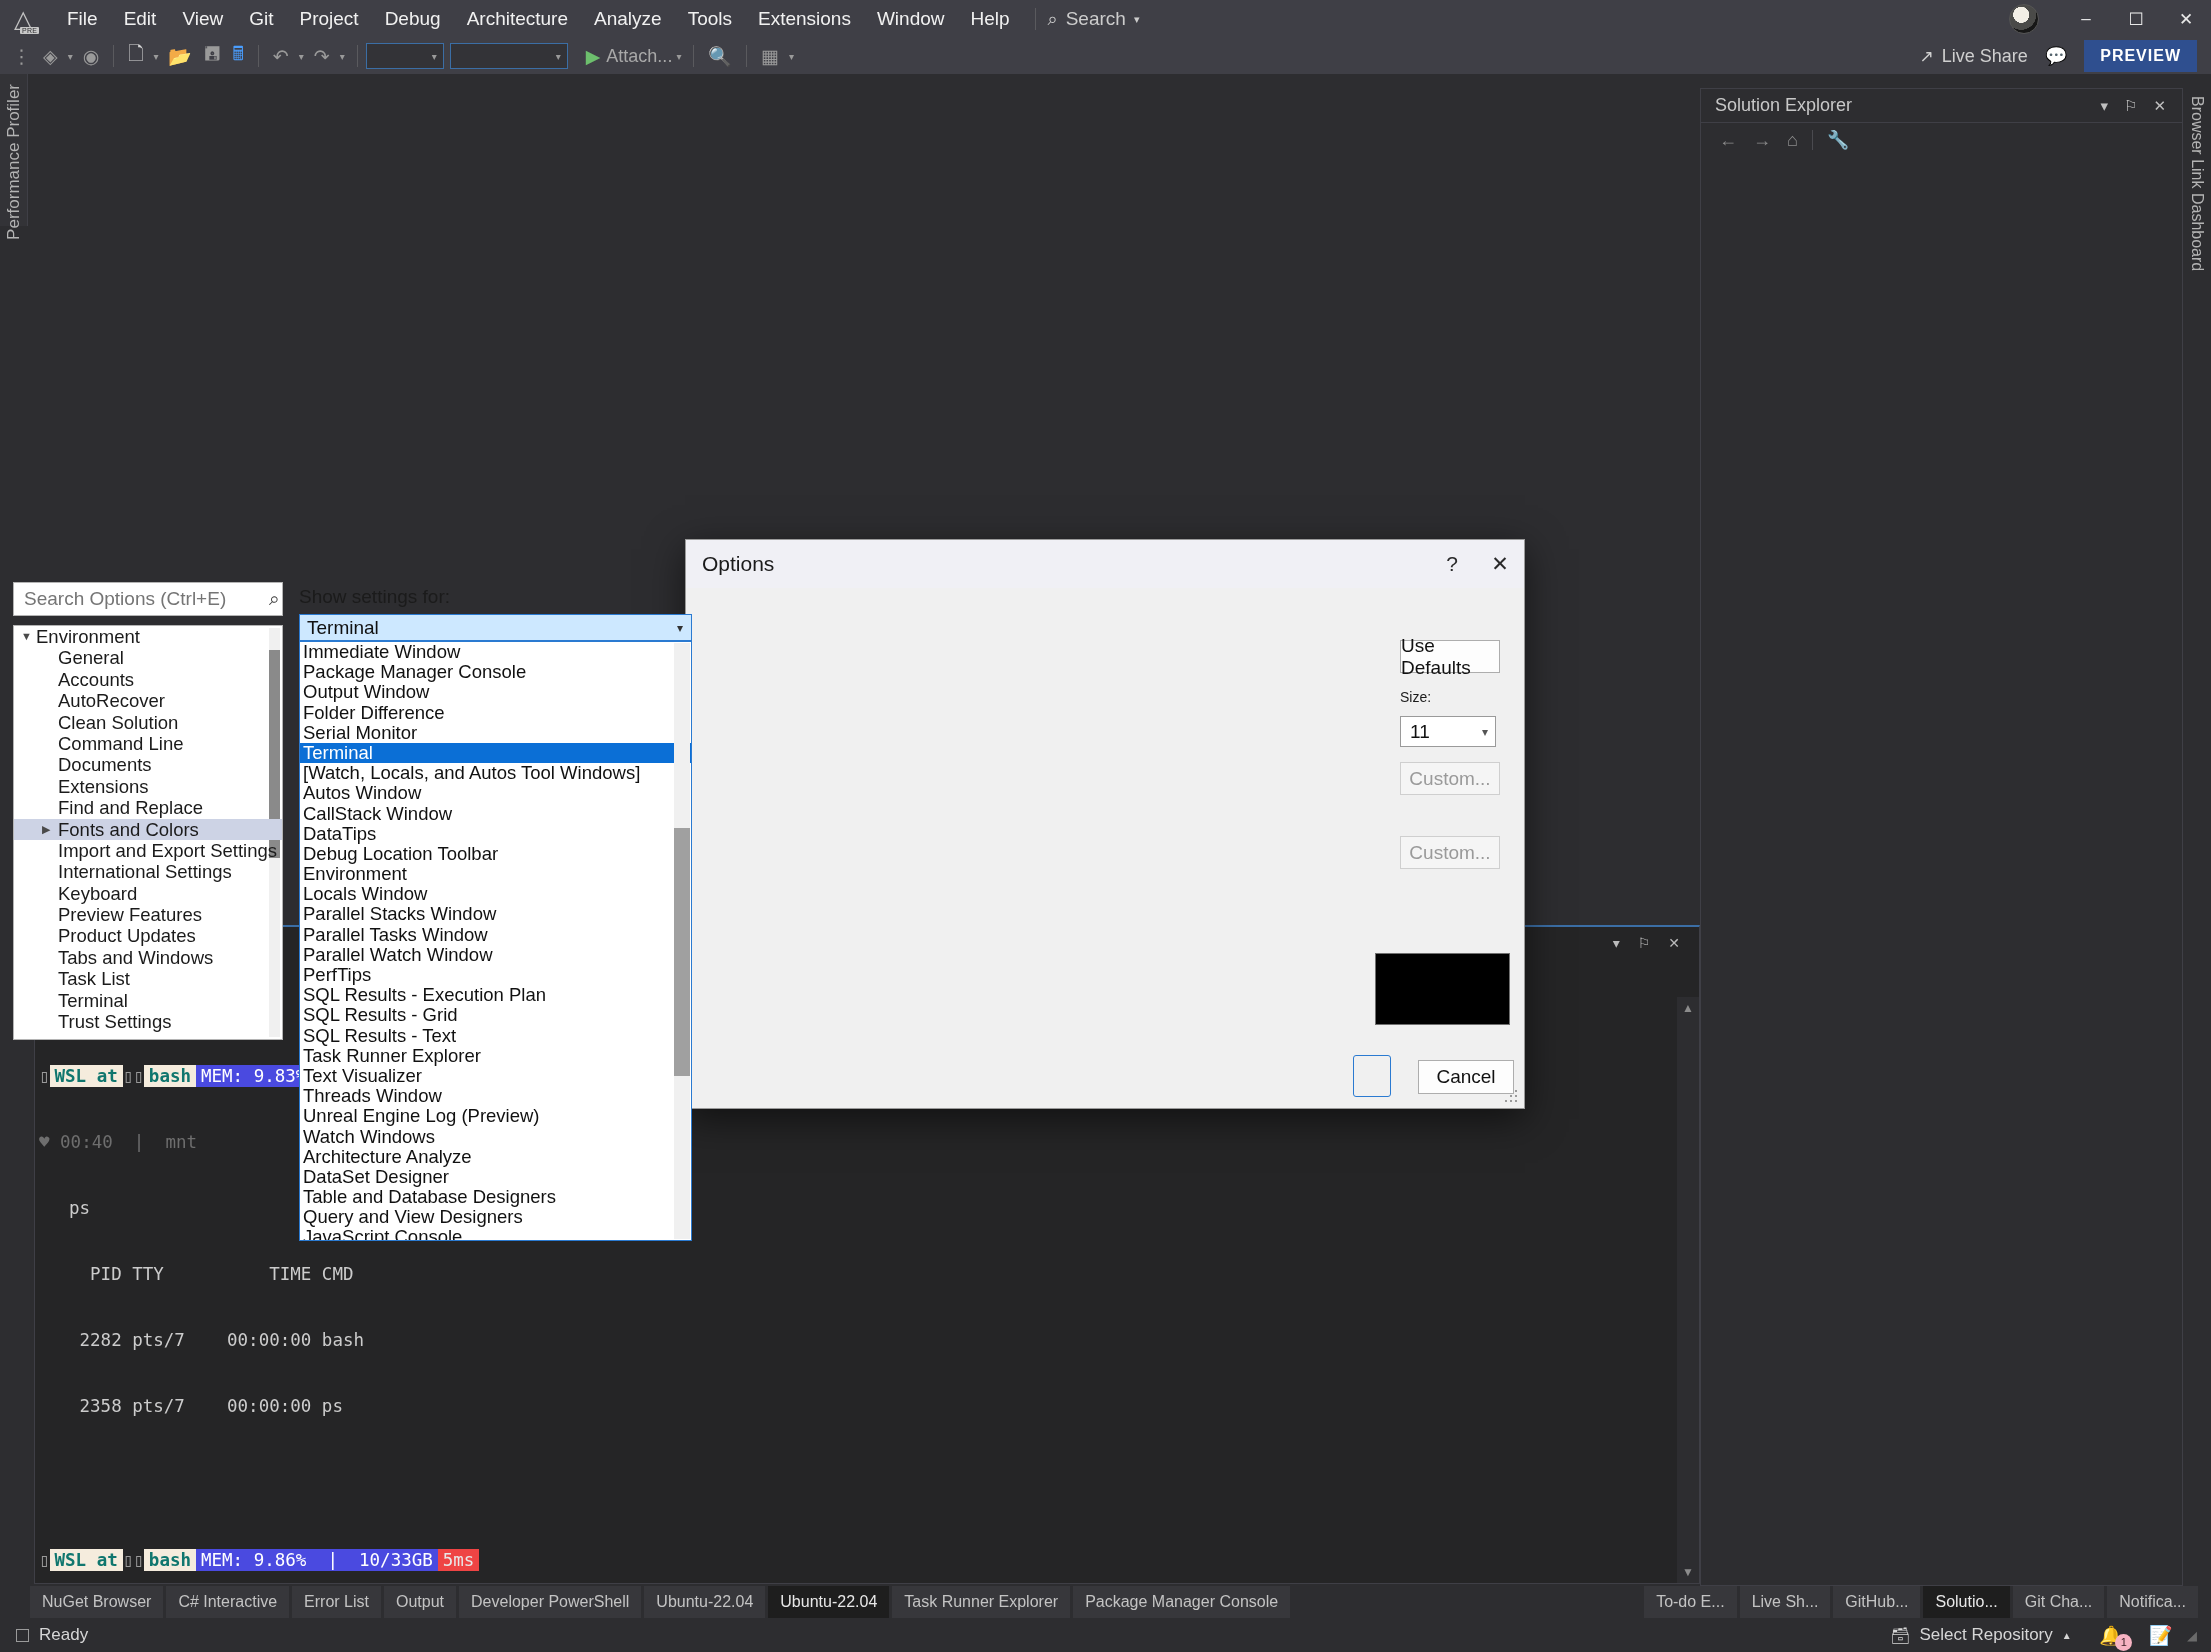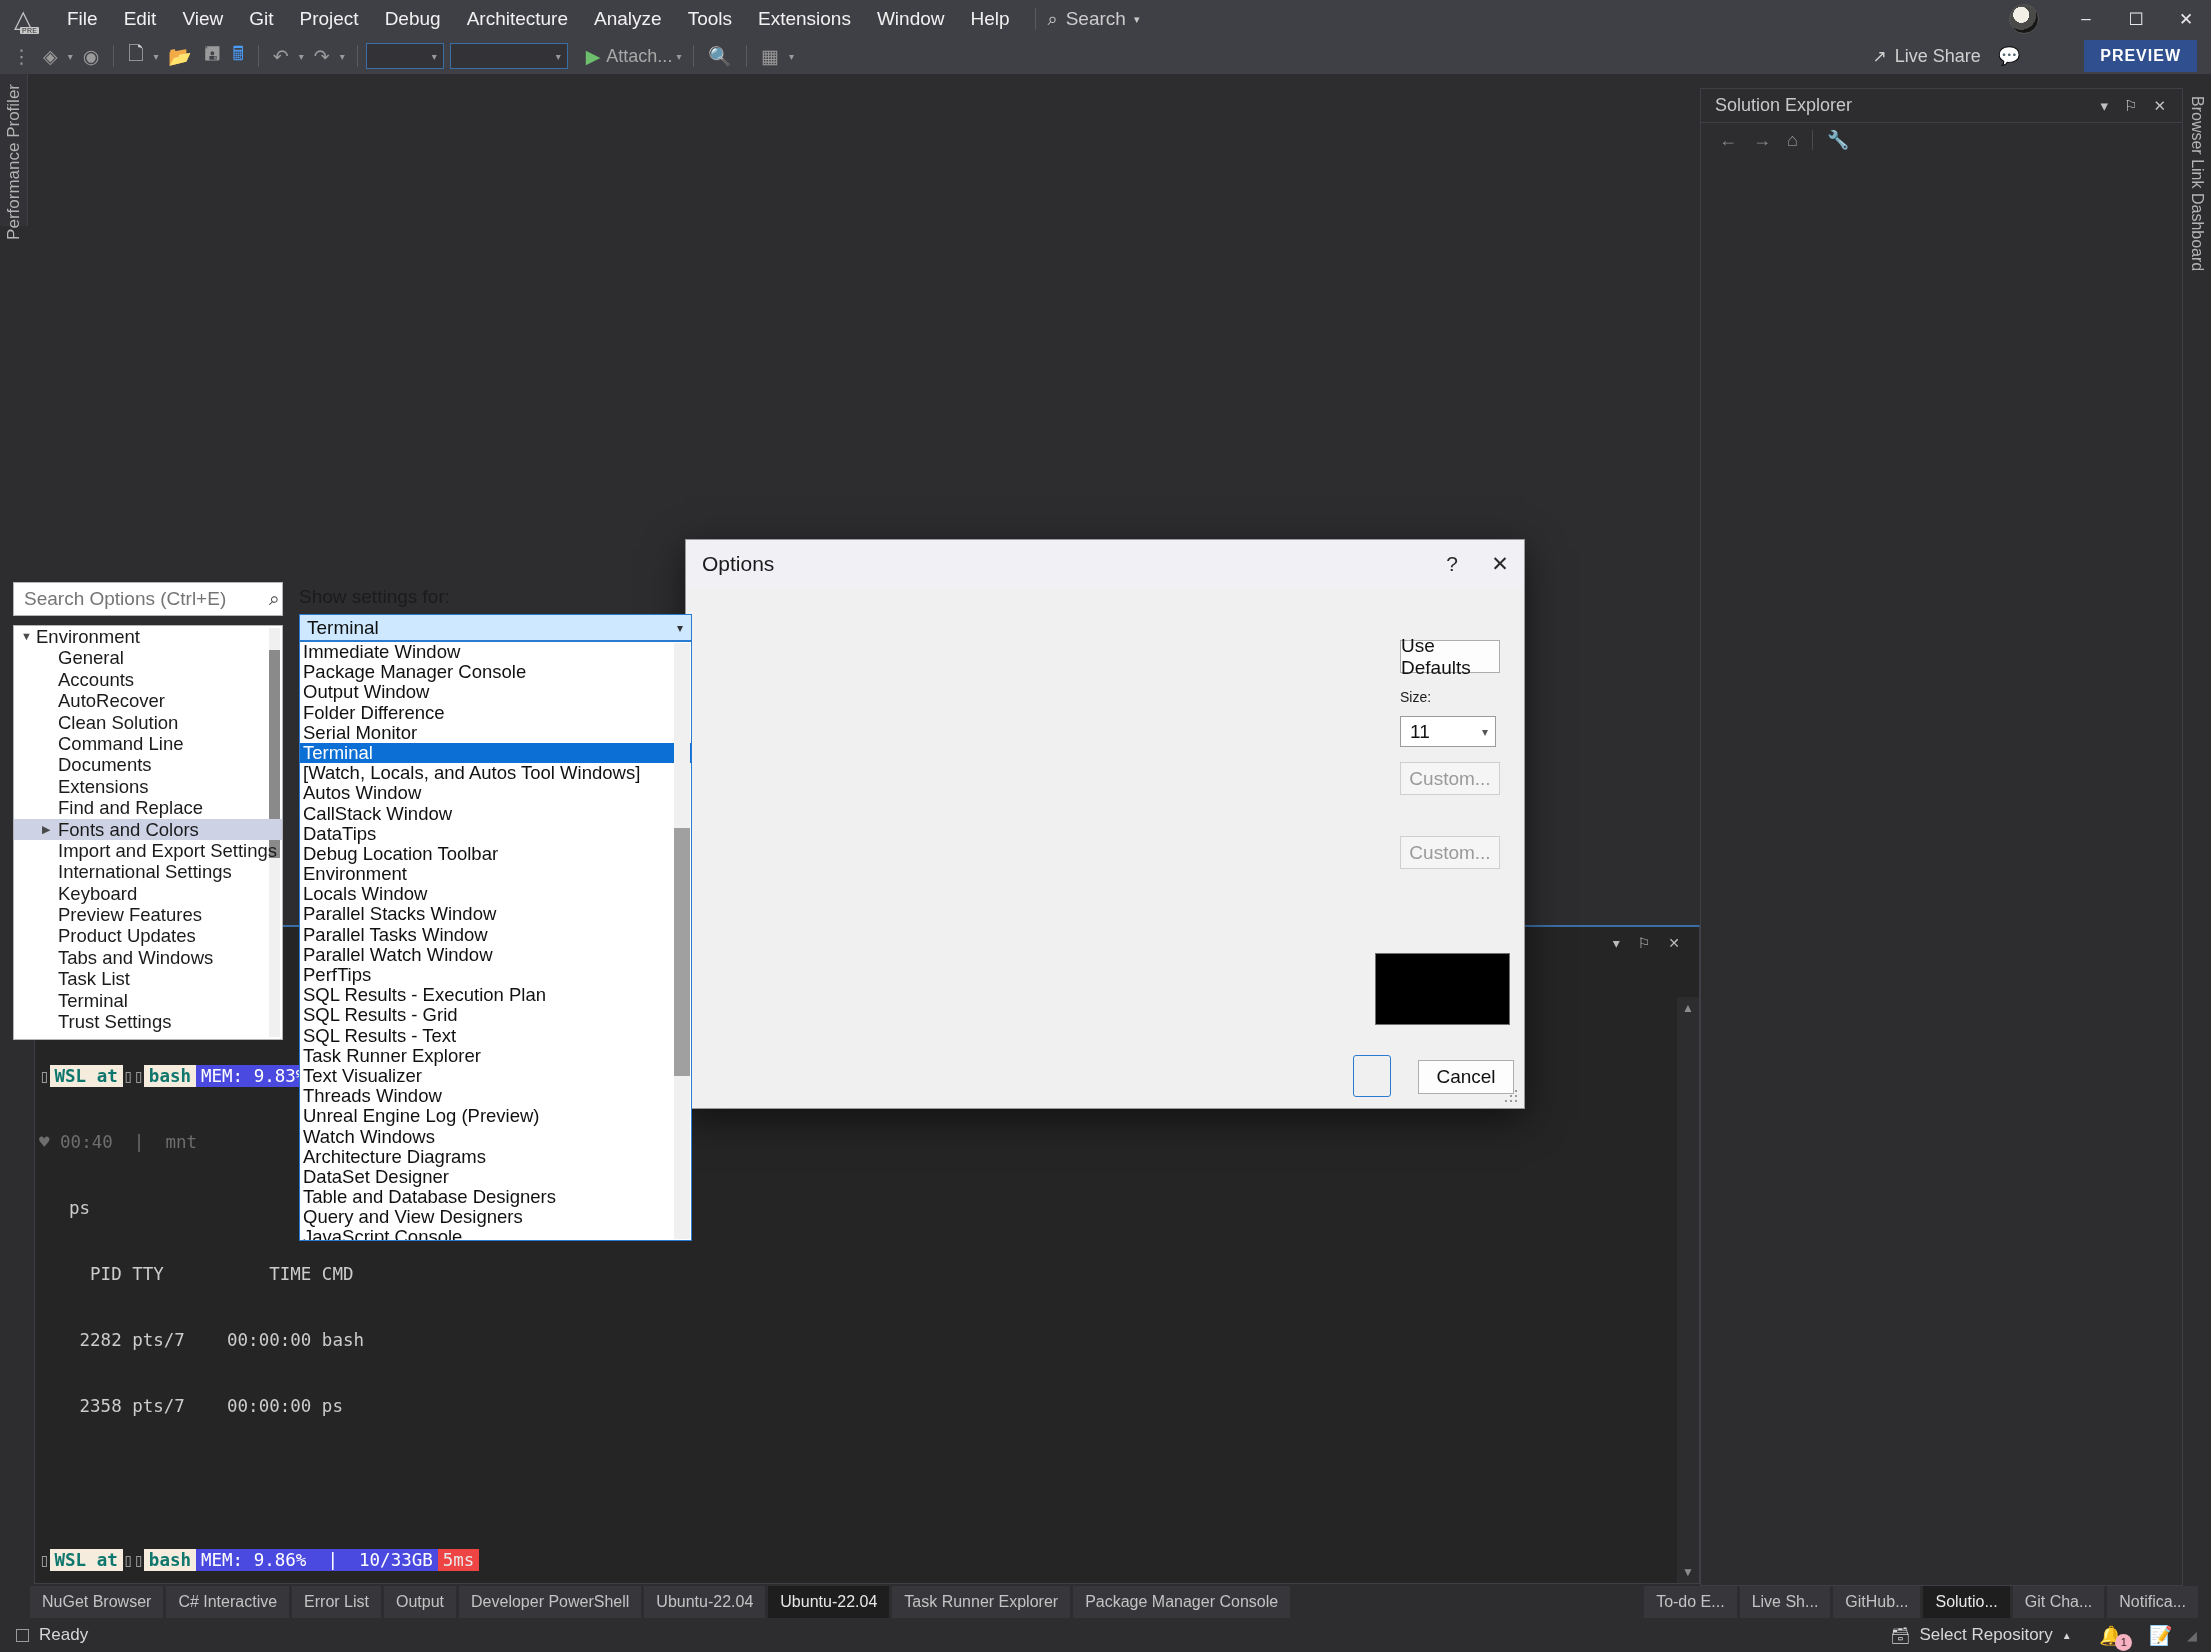--- a/index.html
+++ b/index.html
@@ -40,21 +40,21 @@
           color:#e8e8e8;font-size:17px;cursor:default;}
   
   #secondrow{
     position:absolute; top:38px; right:0; height:36px; display:flex; align-items:center;
   }
   #liveshare{ display:flex;align-items:center;color:#cfcfcf;font-size:18px;margin-right:18px;cursor:default;}
   #liveshare .ic{margin-right:8px;font-size:17px;}
   #feedback-ic{ color:#cfcfcf;font-size:18px;margin-right:16px;cursor:default;}
   #preview-badge{
     background:#2f4f8f; color:#fff; font-weight:bold; font-size:16px;
-    letter-spacing:1px; padding:7px 16px; margin-right:14px; cursor:default;margin-left:47px;
+    letter-spacing:1px; padding:7px 16px; margin-right:14px; cursor:default;
   }
   
   #toolbar{
     position:absolute; top:38px; left:0; height:36px; width:100%;
     background:#3f3f46; display:flex; align-items:center; padding-left:6px;
   }
   .tb-ic{ color:#9a9a9a; font-size:19px; padding:0 6px; cursor:default;}
   .tb-ic.on{ color:#d7d7d7;}
   .tb-ic.blue{ color:#4a9eff;}
   .tb-ic.gold{ color:#d6a028;}
@@ -529,21 +529,21 @@
   <div class="lopt">Parallel Watch Window</div>
   <div class="lopt">PerfTips</div>
   <div class="lopt">SQL Results - Execution Plan</div>
   <div class="lopt">SQL Results - Grid</div>
   <div class="lopt">SQL Results - Text</div>
   <div class="lopt">Task Runner Explorer</div>
   <div class="lopt">Text Visualizer</div>
   <div class="lopt">Threads Window</div>
   <div class="lopt">Unreal Engine Log (Preview)</div>
   <div class="lopt">Watch Windows</div>
-  <div class="lopt">Architecture Diagrams</div>
+  <div class="lopt">Architecture Analyze</div>
   <div class="lopt">DataSet Designer</div>
   <div class="lopt">Table and Database Designers</div>
   <div class="lopt">Query and View Designers</div>
   <div class="lopt">JavaScript Console</div>
 </div>
 
 <div id="use-def">Use Defaults</div>
 <div id="size-label">Size:</div>
 <div id="size-combo">
   <span class="cv">11</span>

